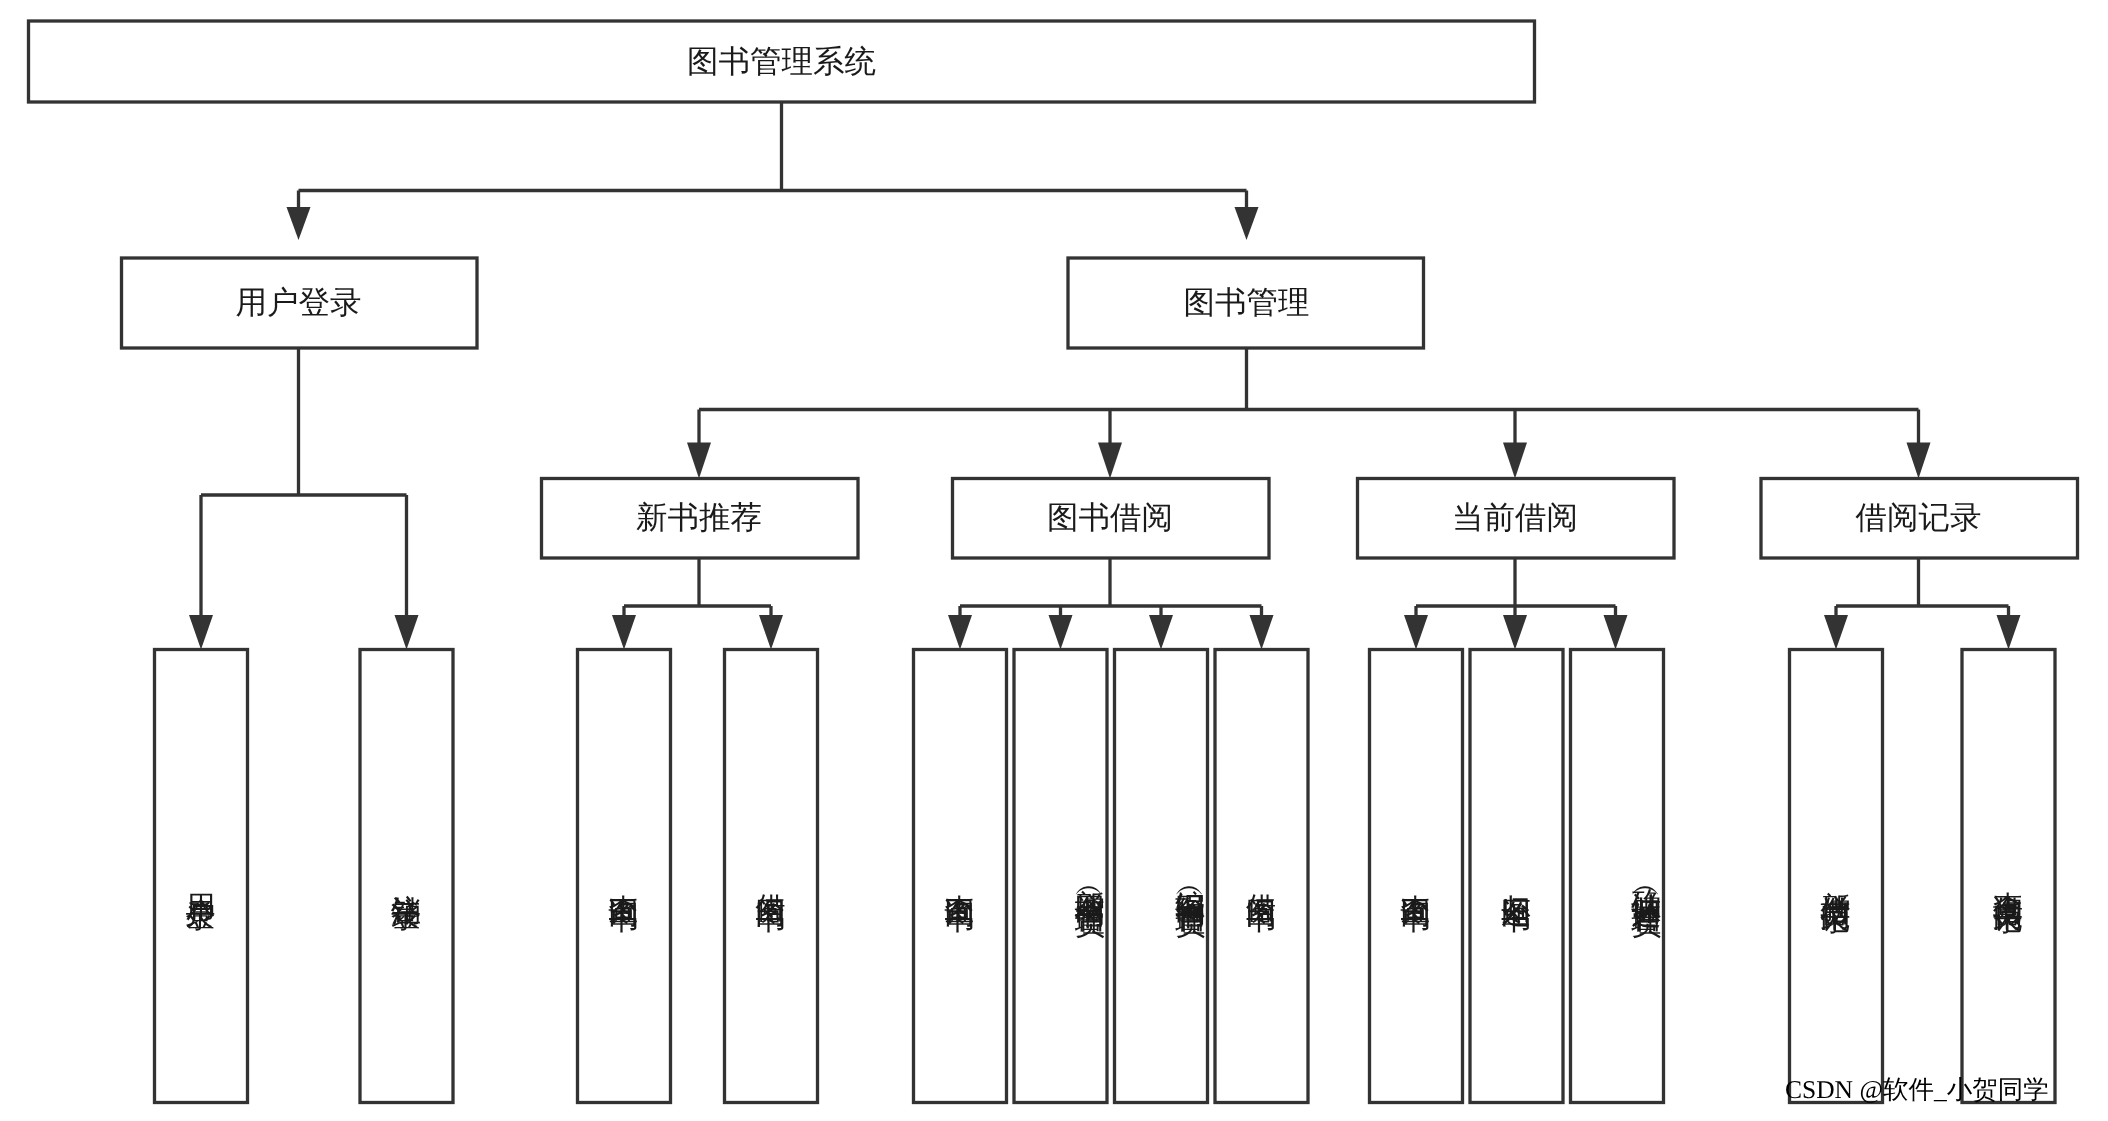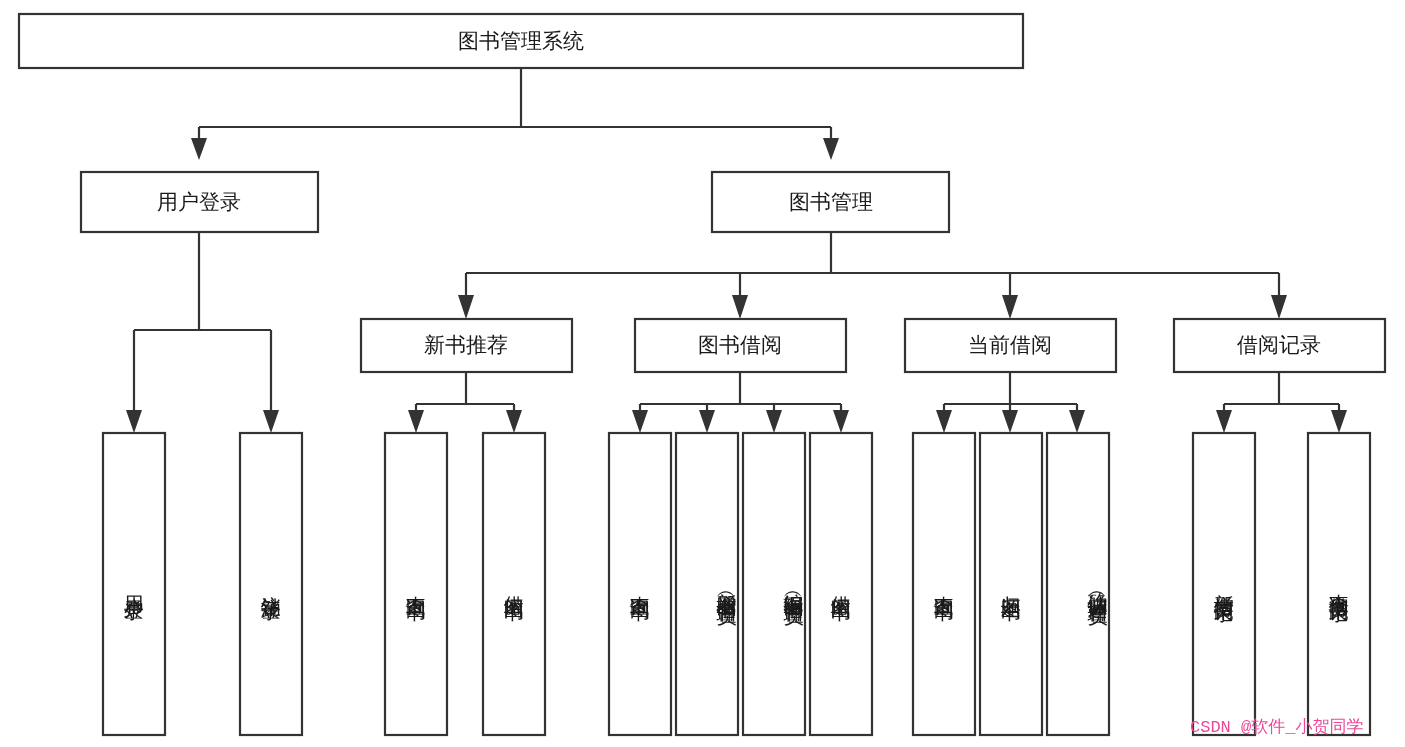--- a/index.html
+++ b/index.html
@@ -65,23 +65,23 @@
     white-space: nowrap;
     pointer-events: none;
   }
   .vlabel.center-v {
     align-items: center;
   }
   .watermark {
     position: absolute;
     left: 1190px;
     top: 715px;
-    font-family: Liberation Mono, monospace;
+    font-family: Liberation Serif, serif;
     font-size: 17px;
-    color: #ec4899;
+    color: #000000;
     white-space: nowrap;
     user-select: none;
   }
 </style>
 </head>
 <body>
 
 <div id="diagram-root">
 
   <svg id="diagram-svg" viewBox="0 0 1405 747" xmlns="http://www.w3.org/2000/svg">

